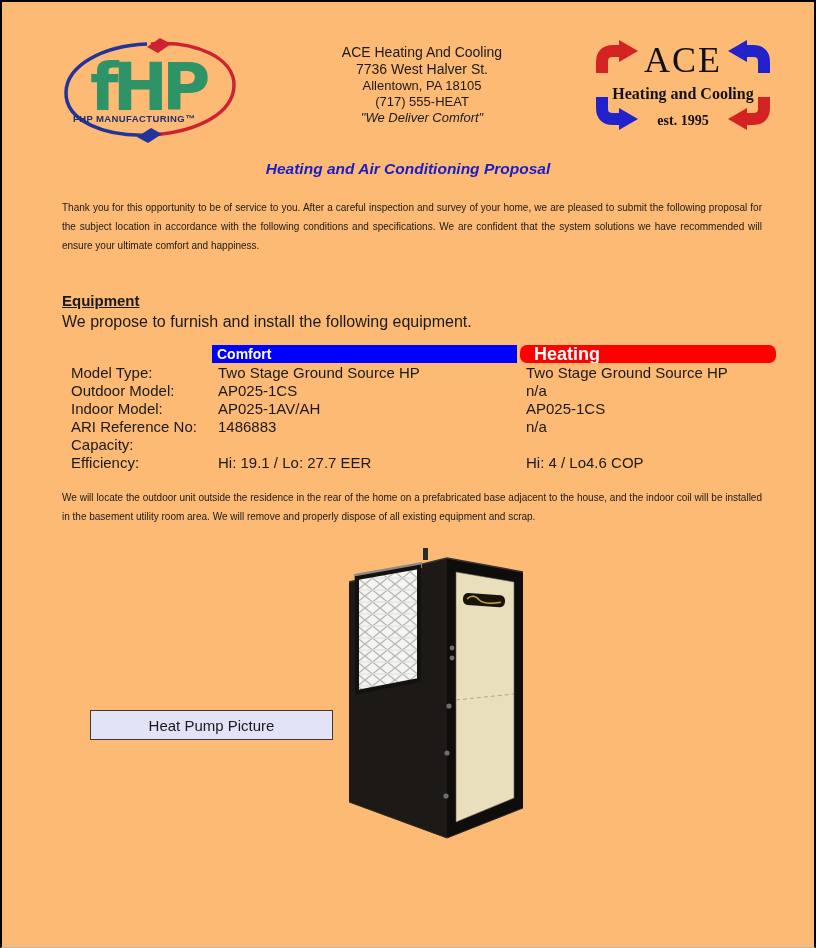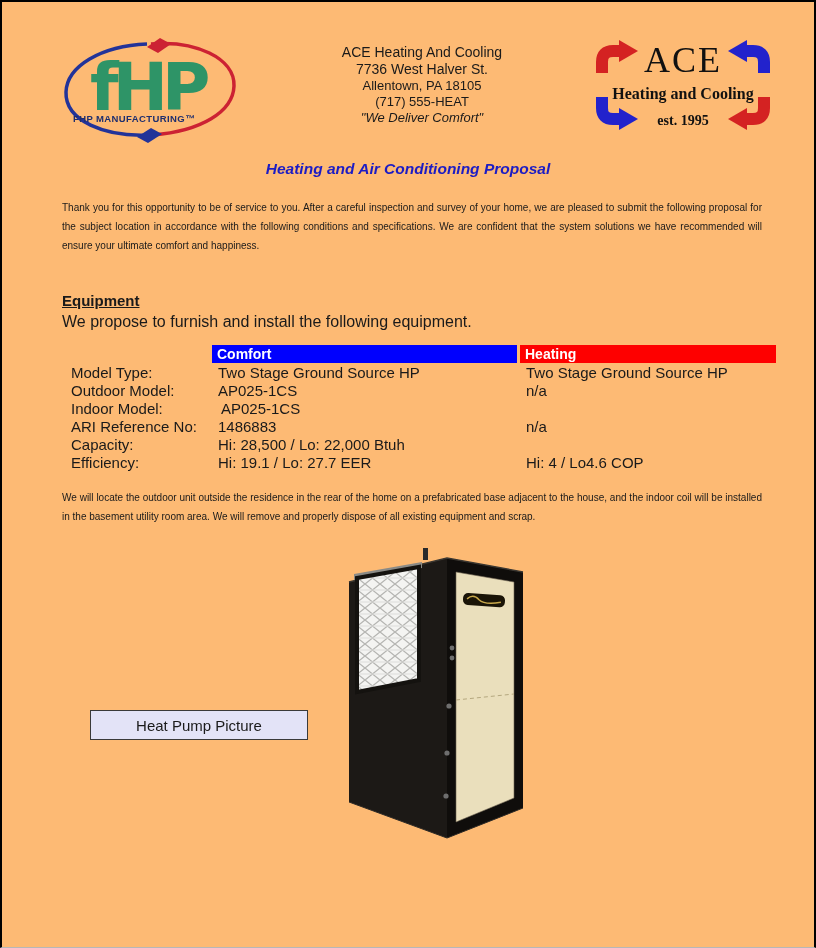--- a/index.html
+++ b/index.html
@@ -50,28 +50,28 @@
     font-size: 15px; font-weight: bold; text-decoration: underline;
   }
   .equip-sub { position: absolute; left: 60px; top: 311px; font-size: 16px; }
 
   .equip-table { position: absolute; left: 65px; top: 343px; width: 709px; }
   .t-row { display: grid; grid-template-columns: 145px 305px 259px; height: 18px; }
   .t-row.head { height: 18px; margin-bottom: 1px; }
   .t-cell { font-size: 15px; line-height: 18px; white-space: nowrap; overflow: hidden; }
   .t-label { padding-left: 4px; }
   .head-cool { background: #0000fe; color: #fff; font-weight: bold; font-size: 14px; padding-left: 5px; }
-  .head-heat { background: #fe0000; color: #fff; font-weight: bold; font-size: 14px; padding-left: 5px; margin-left: 3px; }
+  .head-heat { background: #fe0000; color: #fff; font-weight: bold; font-size: 18px; padding-left: 14px; margin-left: 3px; border-radius: 7px; }
   .val-cool { padding-left: 6px; }
   .val-heat { padding-left: 9px; }
 
   
   .heat-pump-figure { position: absolute; left: 333px; top: 546px; width: 214px; height: 296px; }
   .caption-box {
-    position: absolute; left: 88px; top: 708px; width: 218px; height: 30px;
+    position: absolute; left: 88px; top: 708px; width: 243px; height: 30px;
     background: #e3e3f7; border: 1px solid #3a3a3a;
     display: flex; align-items: center; justify-content: center;
     font-size: 15px; color: #1a1a1a;
   }
 </style>
 </head>
 <body>
 
 <div class="page">
 
@@ -140,30 +140,30 @@
       <div class="t-cell val-cool">Two Stage Ground Source HP</div>
       <div class="t-cell val-heat">Two Stage Ground Source HP</div>
     </div>
     <div class="t-row">
       <div class="t-cell t-label">Outdoor Model:</div>
       <div class="t-cell val-cool">AP025-1CS</div>
       <div class="t-cell val-heat">n/a</div>
     </div>
     <div class="t-row">
       <div class="t-cell t-label">Indoor Model:</div>
+      <div class="t-cell val-cool">AP025-1AV/AH</div>
       <div class="t-cell val-heat">AP025-1CS</div>
     </div>
     <div class="t-row">
       <div class="t-cell t-label">ARI Reference No:</div>
       <div class="t-cell val-cool">1486883</div>
       <div class="t-cell val-heat">n/a</div>
     </div>
     <div class="t-row">
       <div class="t-cell t-label">Capacity:</div>
-      <div class="t-cell val-cool">Hi: 28,500 / Lo: 22,000 Btuh</div>
     </div>
     <div class="t-row">
       <div class="t-cell t-label">Efficiency:</div>
       <div class="t-cell val-cool">Hi: 19.1 / Lo: 27.7 EER</div>
       <div class="t-cell val-heat">Hi: 4 / Lo4.6 COP</div>
     </div>
   </div>
 
   <div class="para para-location">We will locate the outdoor unit outside the residence in the rear of the home on a prefabricated base adjacent to the house, and the indoor coil will be installed in the basement utility room area.  We will remove and properly dispose of all existing equipment and scrap.</div>
 

